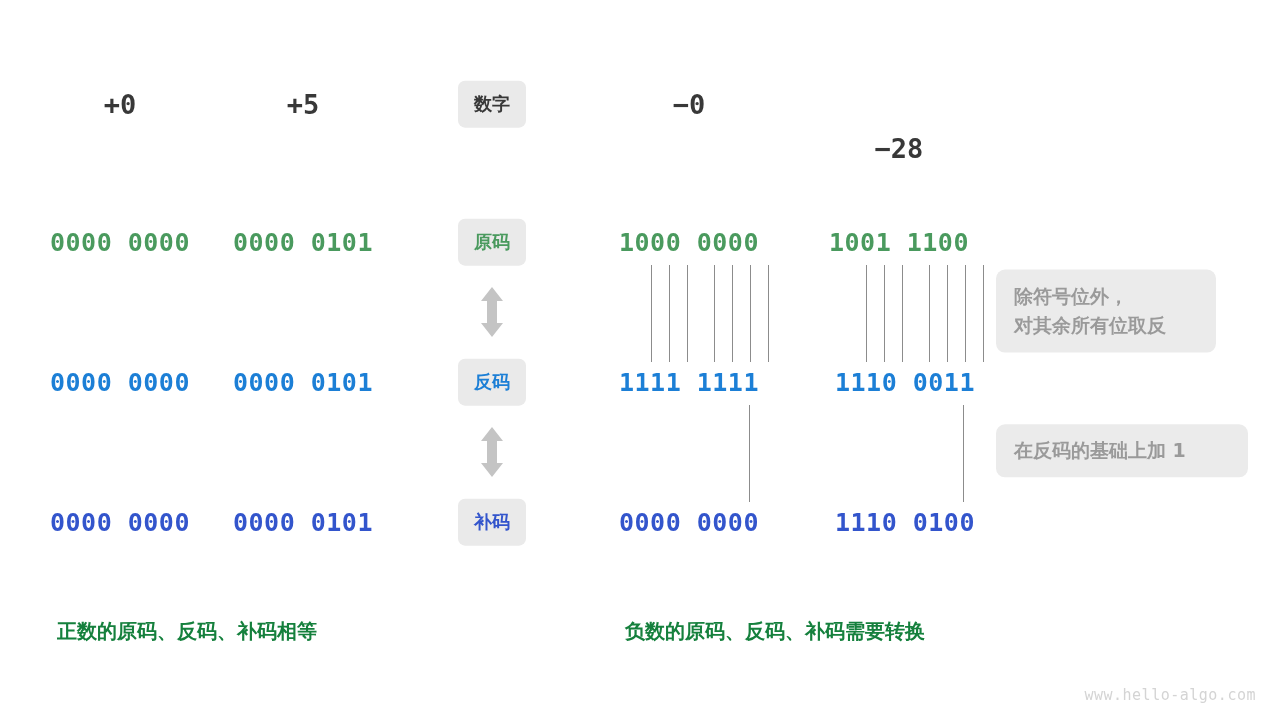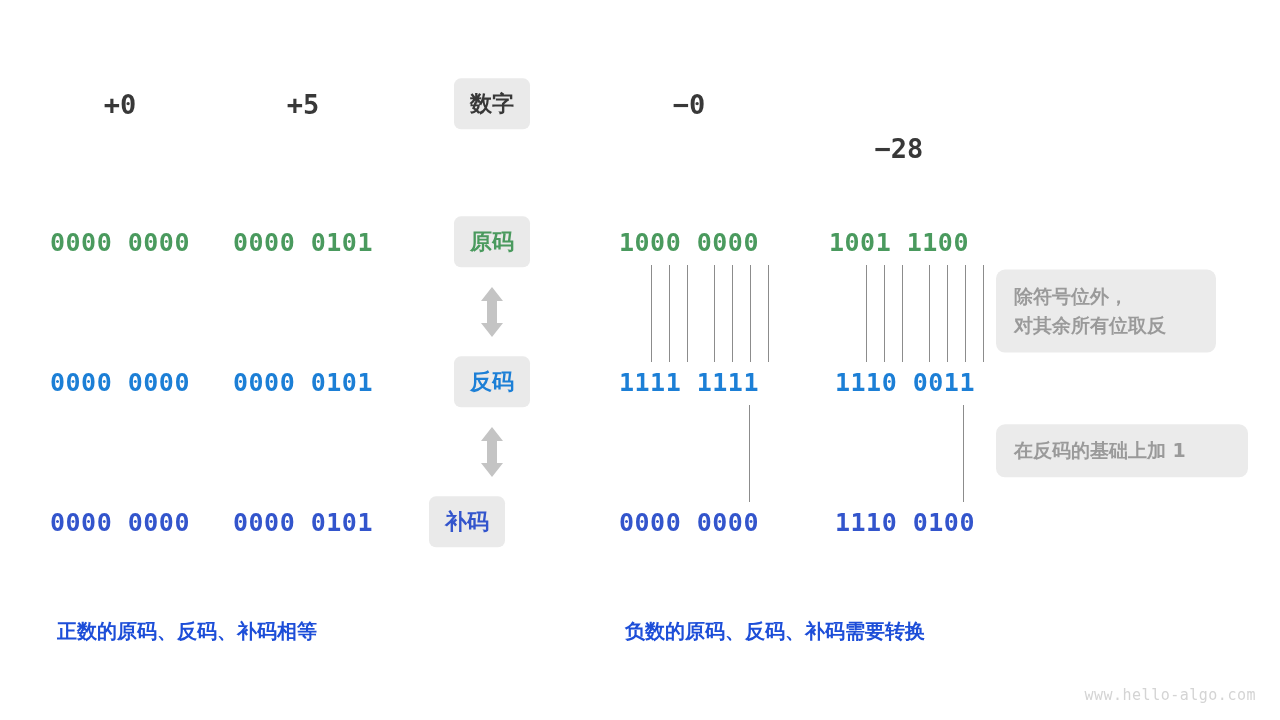--- a/index.html
+++ b/index.html
@@ -48,21 +48,21 @@
   .bits.c-blue   { color: #1c7fd6; }
   .bits.c-indigo { color: #3355cc; }
 
   
   .badge {
     position: absolute;
     transform: translate(-50%, -50%);
     background: #eaeaea;
     border-radius: 7px;
     padding: 13px 16px;
-    font-size: 22px;
+    font-size: 18px;
     font-weight: 700;
     line-height: 1.15;
     white-space: nowrap;
     font-family: "DejaVu Sans", "Liberation Sans", sans-serif;
   }
   .badge.b-dark   { color: #383838; }
   .badge.b-green  { color: #4a9a5e; }
   .badge.b-blue   { color: #1c7fd6; }
   .badge.b-indigo { color: #3355cc; }
 
@@ -93,21 +93,21 @@
     line-height: 1.55;
     padding: 12px 18px;
     font-family: "DejaVu Sans", "Liberation Sans", sans-serif;
     white-space: pre-line;
     transform: translateY(-50%);
   }
 
   
   .caption {
     position: absolute;
-    color: #1d4ed8;
+    color: #15803d;
     font-size: 20px;
     font-weight: 700;
     font-family: "DejaVu Sans", "Liberation Sans", sans-serif;
     white-space: nowrap;
     transform: translateY(-50%);
   }
 
   
   .watermark {
     position: absolute;
@@ -139,21 +139,21 @@
   <div class="cell bits c-green" style="left:899px; top:242px;">1001 1100</div>
 
   <div class="cell bits c-blue" style="left:120px; top:382px;">0000 0000</div>
   <div class="cell bits c-blue" style="left:303px; top:382px;">0000 0101</div>
   <div class="badge b-blue" style="left:492px; top:382px;text-align:center;">反码</div>
   <div class="cell bits c-blue" style="left:689px; top:382px;">1111 1111</div>
   <div class="cell bits c-blue" style="left:905px; top:382px;">1110 0011</div>
 
   <div class="cell bits c-indigo" style="left:120px; top:522px;">0000 0000</div>
   <div class="cell bits c-indigo" style="left:303px; top:522px;">0000 0101</div>
-  <div class="badge b-indigo" style="left:467px; top:522px;text-align:right;">补码</div>
+  <div class="badge b-indigo" style="left:492px; top:522px;text-align:right;">补码</div>
   <div class="cell bits c-indigo" style="left:689px; top:522px;">0000 0000</div>
   <div class="cell bits c-indigo" style="left:905px; top:522px;">1110 0100</div>
 
   <div class="dbl-arrow" style="left:492px; top:312px;">
     <svg viewBox="0 0 26 52" xmlns="http://www.w3.org/2000/svg">
       <path d="M13 1 L24 15 L18 15 L18 37 L24 37 L13 51 L2 37 L8 37 L8 15 L2 15 Z" fill="#c4c4c4"></path>
     </svg>
   </div>
   <div class="dbl-arrow" style="left:492px; top:452px;">
     <svg viewBox="0 0 26 52" xmlns="http://www.w3.org/2000/svg">

